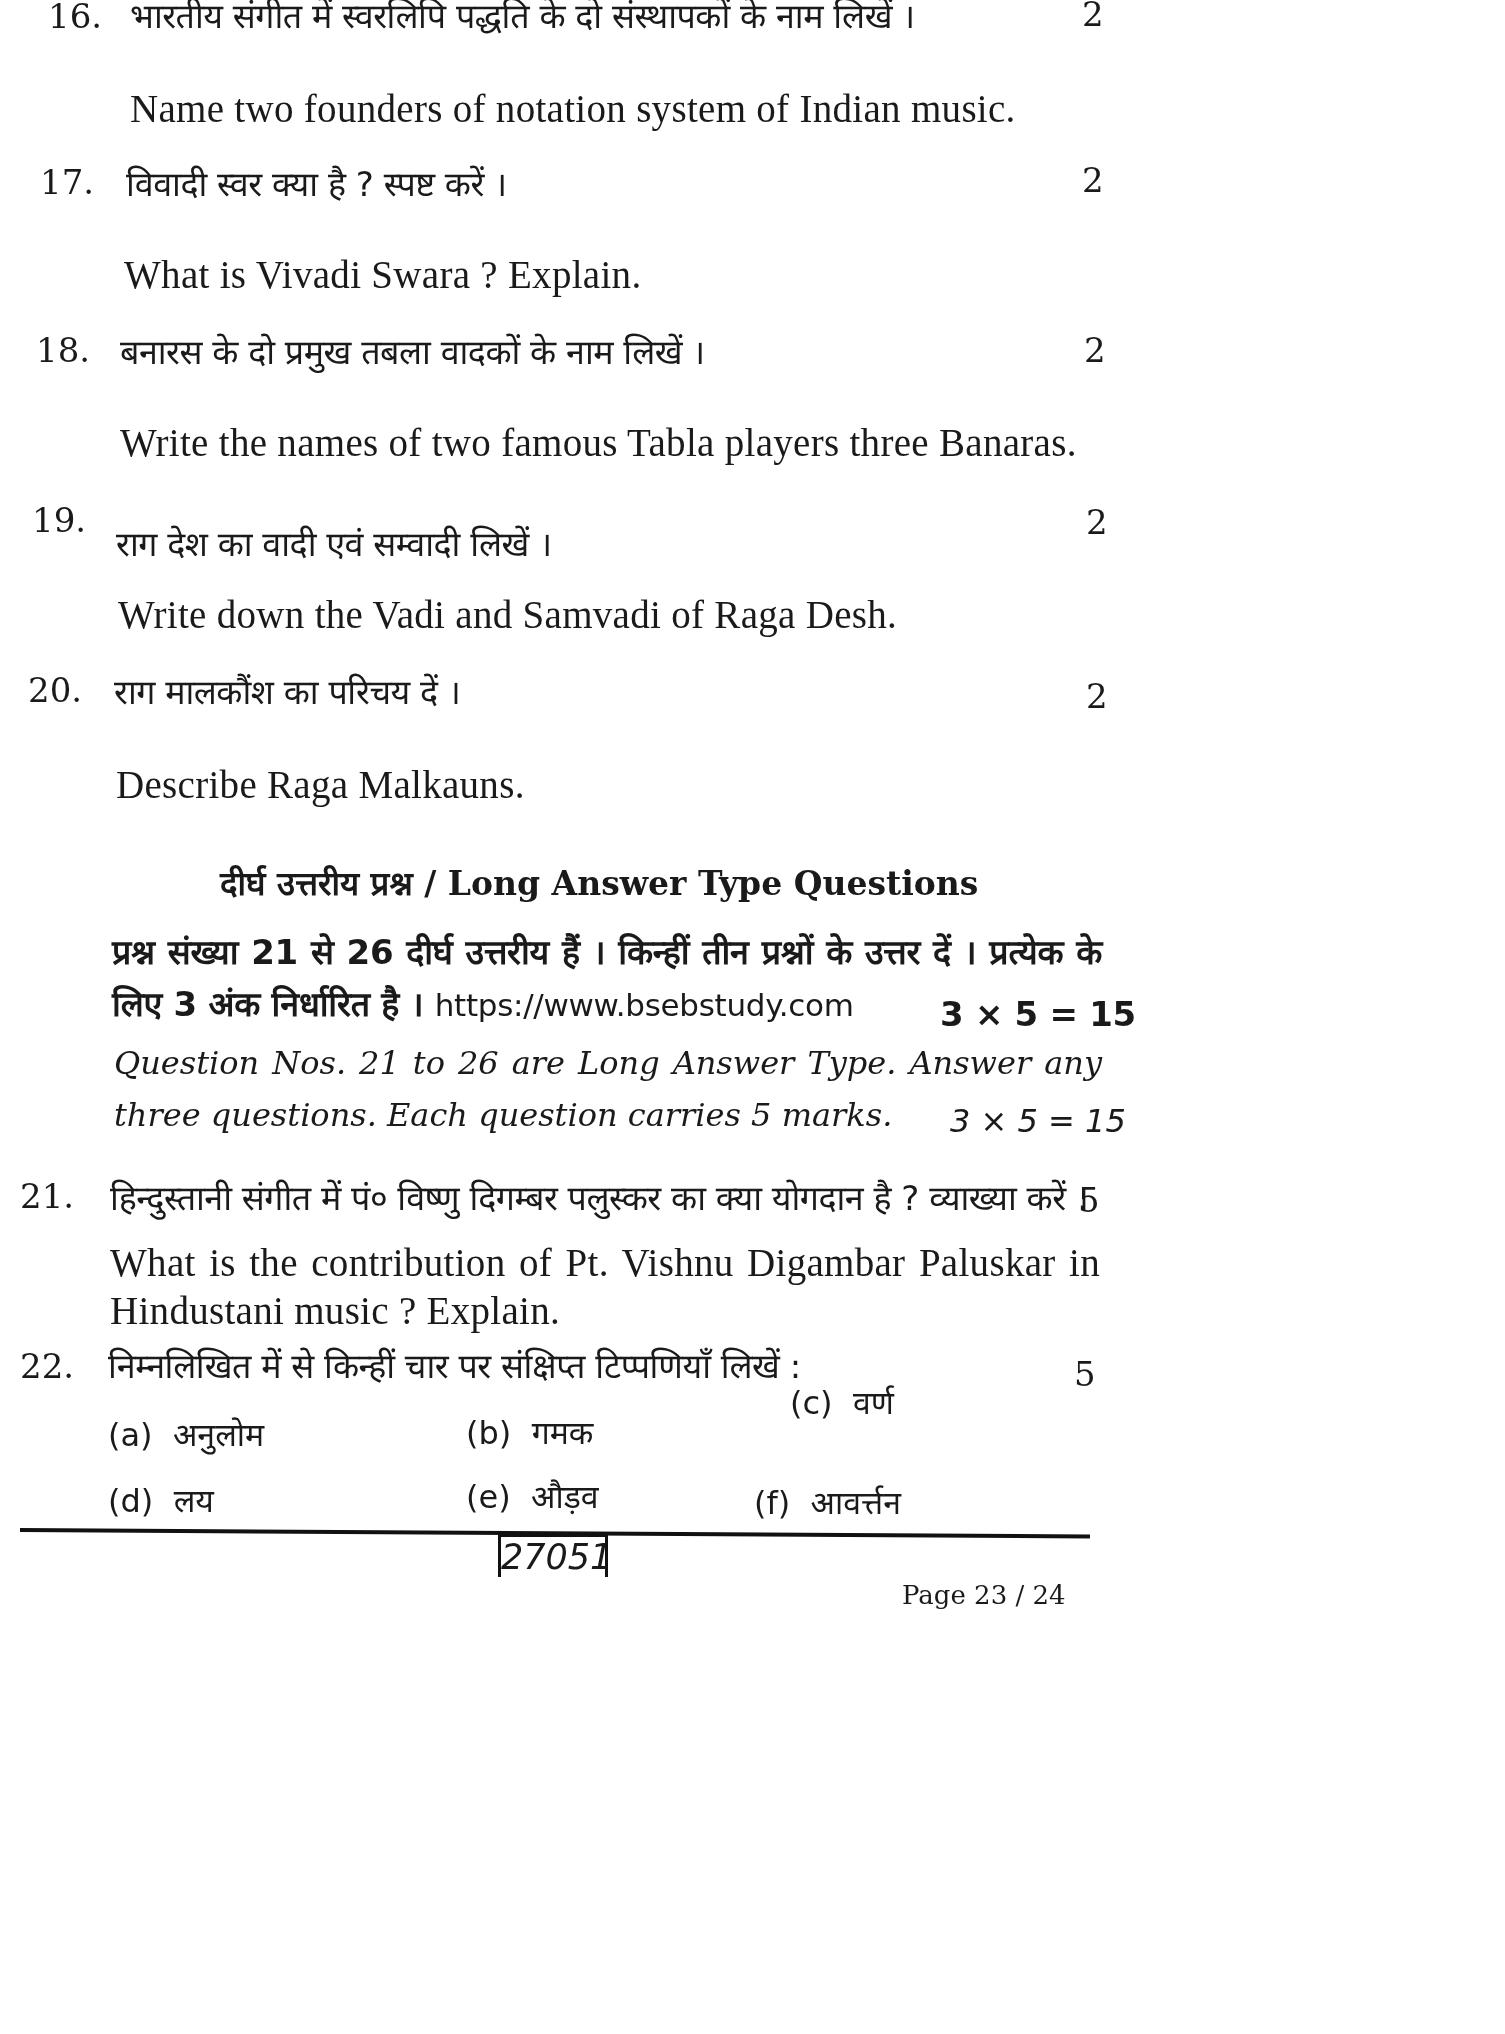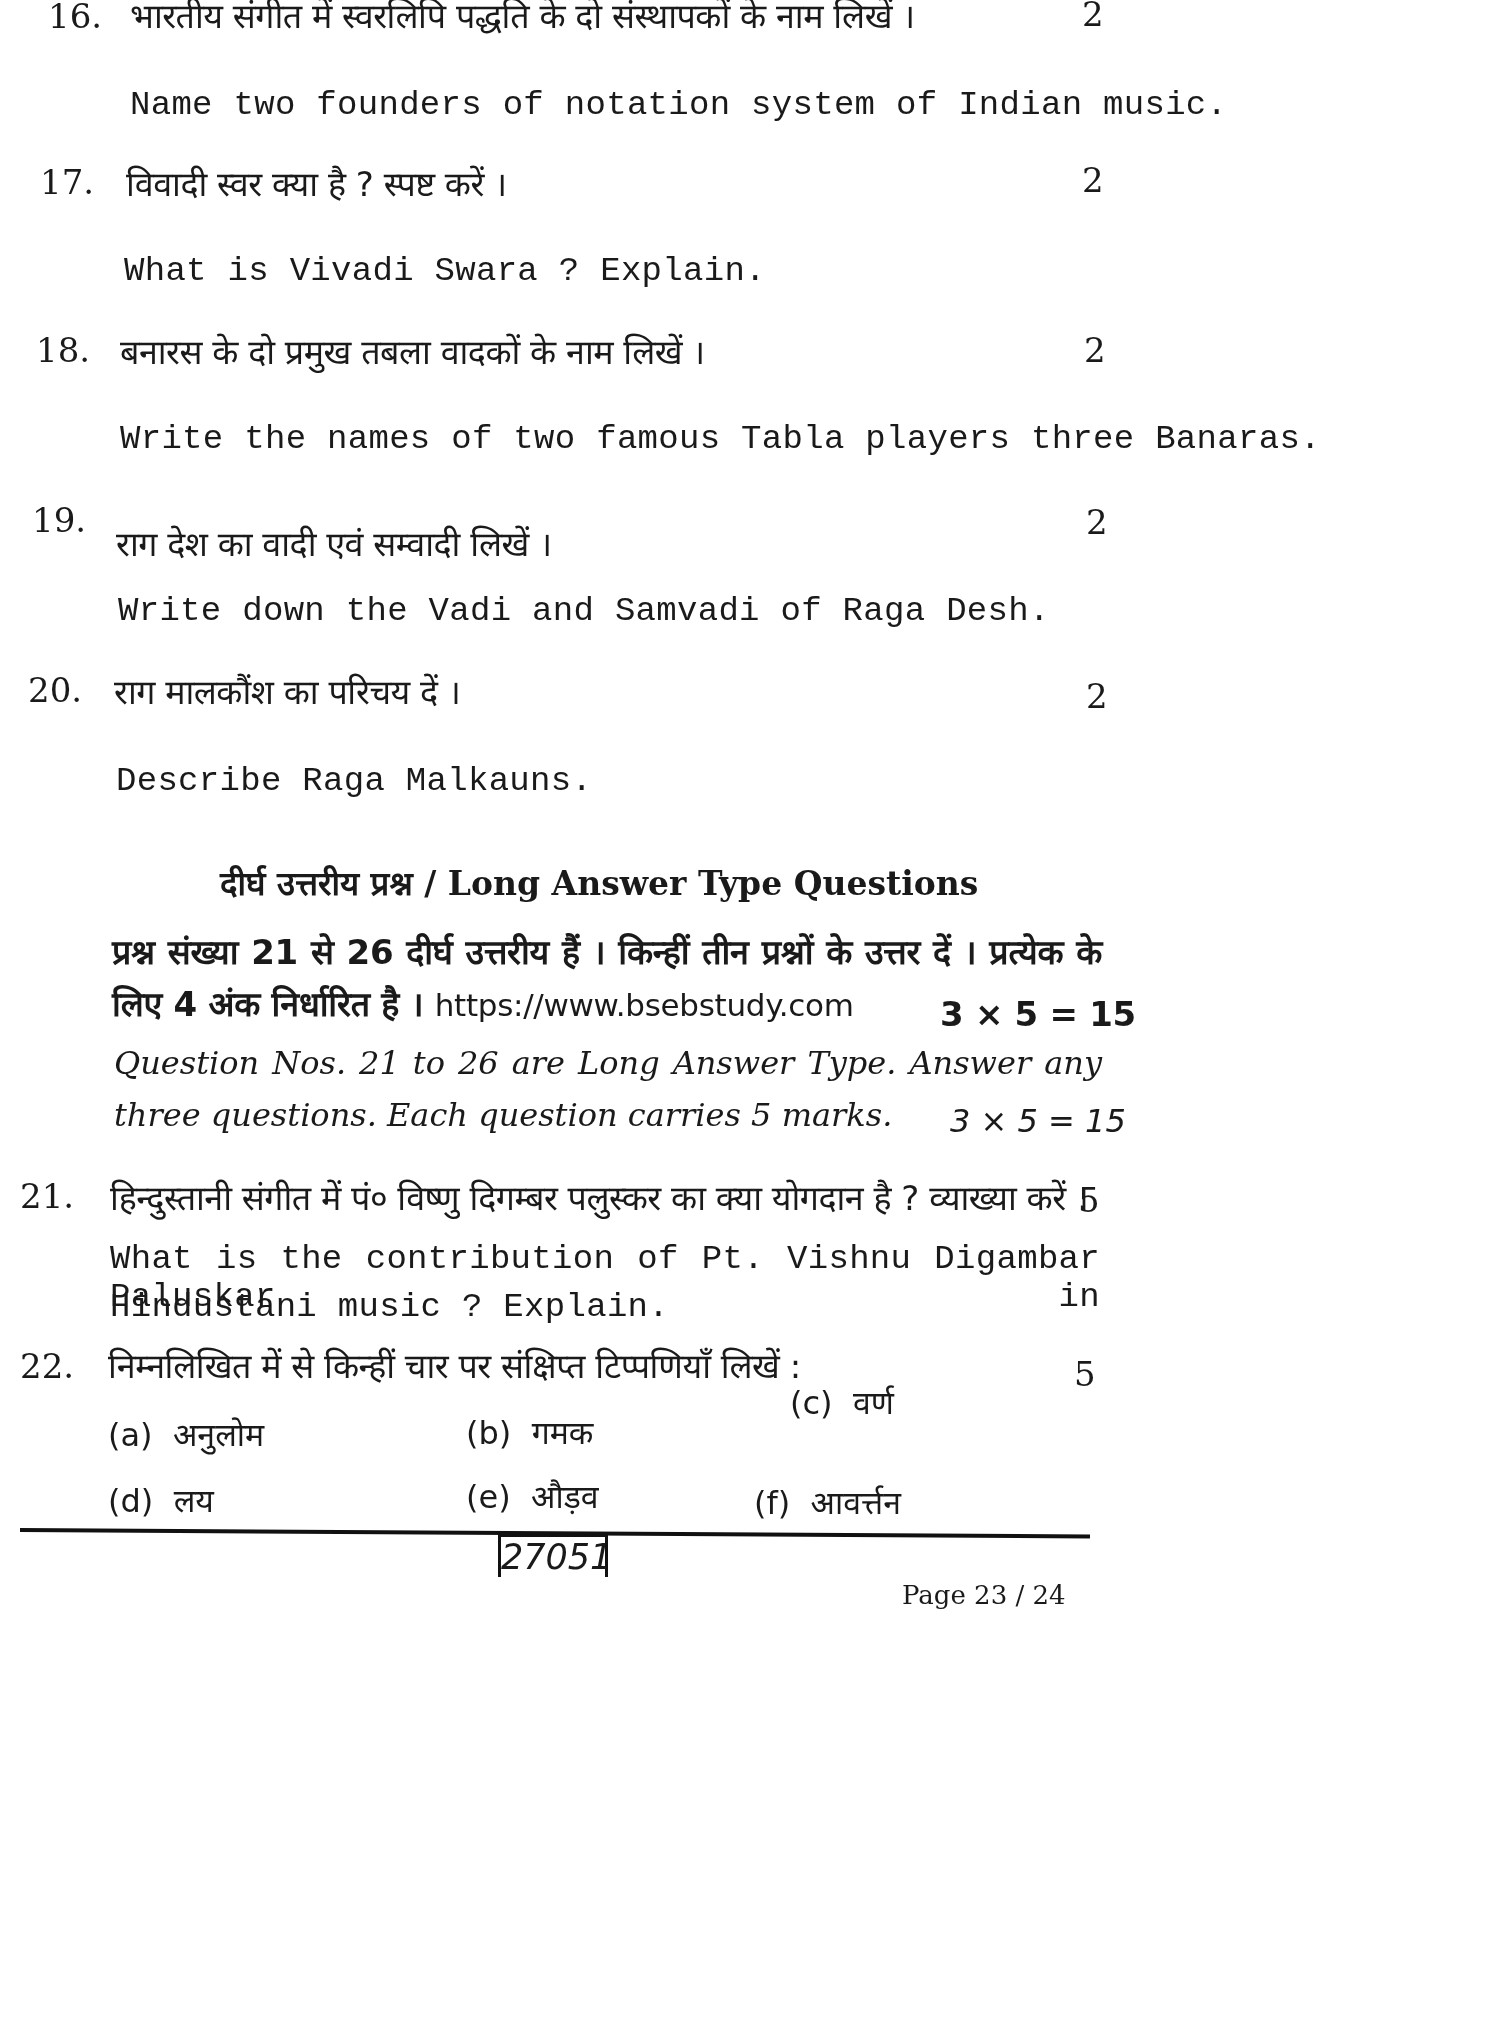--- a/index.html
+++ b/index.html
@@ -4,21 +4,21 @@
   <style>
     html, body { margin: 0; padding: 0; background: #ffffff; }
     body {
       width: 1505px; height: 2034px; position: relative; overflow: hidden;
       color: #1a1a1a;
       font-family: "DejaVu Serif", serif;
     }
     .abs { position: absolute; }
     .qnum { font-family: "DejaVu Serif", serif; font-size: 34px; }
     .hi { font-family: "DejaVu Sans", sans-serif; font-size: 34px; letter-spacing: -0.5px; }
-    .en { font-family: Liberation Mono, monospace; font-size: 34px; letter-spacing: 0.3px; }
+    .en { font-family: Liberation Serif, serif; font-size: 39px; letter-spacing: 0.3px; }
     .marks { font-family: "DejaVu Serif", serif; font-size: 34px; }
     .heading { font-family: "DejaVu Serif", serif; font-size: 33px; font-weight: bold; }
     .heading .hi-part { font-family: "DejaVu Sans", sans-serif; font-weight: bold; }
     .instr-hi { font-family: "DejaVu Sans", sans-serif; font-size: 34px; font-weight: bold; letter-spacing: -0.3px; }
     .url { font-family: "DejaVu Sans", sans-serif; font-size: 31px; font-weight: normal; }
     .instr-en { font-family: "DejaVu Serif", serif; font-size: 32px; font-style: italic; }
     .justify { text-align: justify; text-align-last: justify; }
     .opt-label { font-family: "DejaVu Sans", sans-serif; font-size: 32px; }
     .footer-line {
       position: absolute; left: 20px; top: 1982px; width: 1400px; height: 4px;
@@ -59,21 +59,21 @@
 <div class="abs hi" style="left:114px; top:668px;">राग मालकौंश का परिचय दें ।</div>
 <div class="abs marks" style="left:1086px; top:676px;">2</div>
 <div class="abs en" style="left:116px; top:762px;">Describe Raga Malkauns.</div>
 
 <div class="abs heading" style="left:220px; top:860px;">
   <span class="hi-part">दीर्घ उत्तरीय प्रश्न</span><span> / </span><span>Long Answer Type Questions</span>
 </div>
 
 <div class="abs instr-hi justify" style="left:112px; top:928px; width:990px;">प्रश्न संख्या 21 से 26 दीर्घ उत्तरीय हैं । किन्हीं तीन प्रश्नों के उत्तर दें । प्रत्येक के</div>
 <div class="abs instr-hi" style="left:112px; top:980px;">
-  <span>लिए 4 अंक निर्धारित है ।</span>
+  <span>लिए 3 अंक निर्धारित है ।</span>
   <span class="url">https://www.bsebstudy.com</span>
 </div>
 <div class="abs instr-hi" style="left:940px; top:994px;">3 × 5 = 15</div>
 
 <div class="abs instr-en justify" style="left:114px; top:1044px; width:988px;">Question Nos. 21 to 26 are Long Answer Type. Answer any</div>
 <div class="abs instr-en" style="left:114px; top:1096px;">three questions. Each question carries 5 marks.</div>
 <div class="abs instr-en" style="left:950px; top:1102px; font-style:italic; font-family:'DejaVu Sans', sans-serif;">3 × 5 = 15</div>
 
 <div class="abs qnum" style="left:20px; top:1176px;">21.</div>
 <div class="abs hi" style="left:110px; top:1174px;">हिन्दुस्तानी संगीत में पं० विष्णु दिगम्बर पलुस्कर का क्या योगदान है ? व्याख्या करें ।</div>

